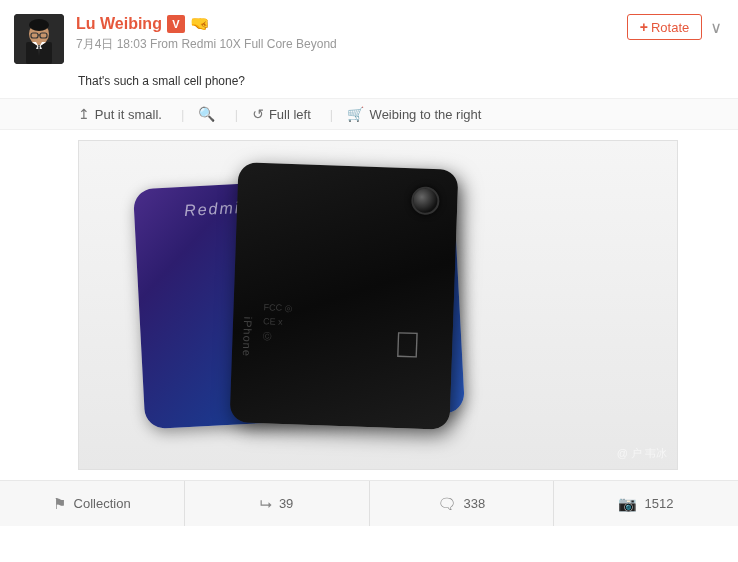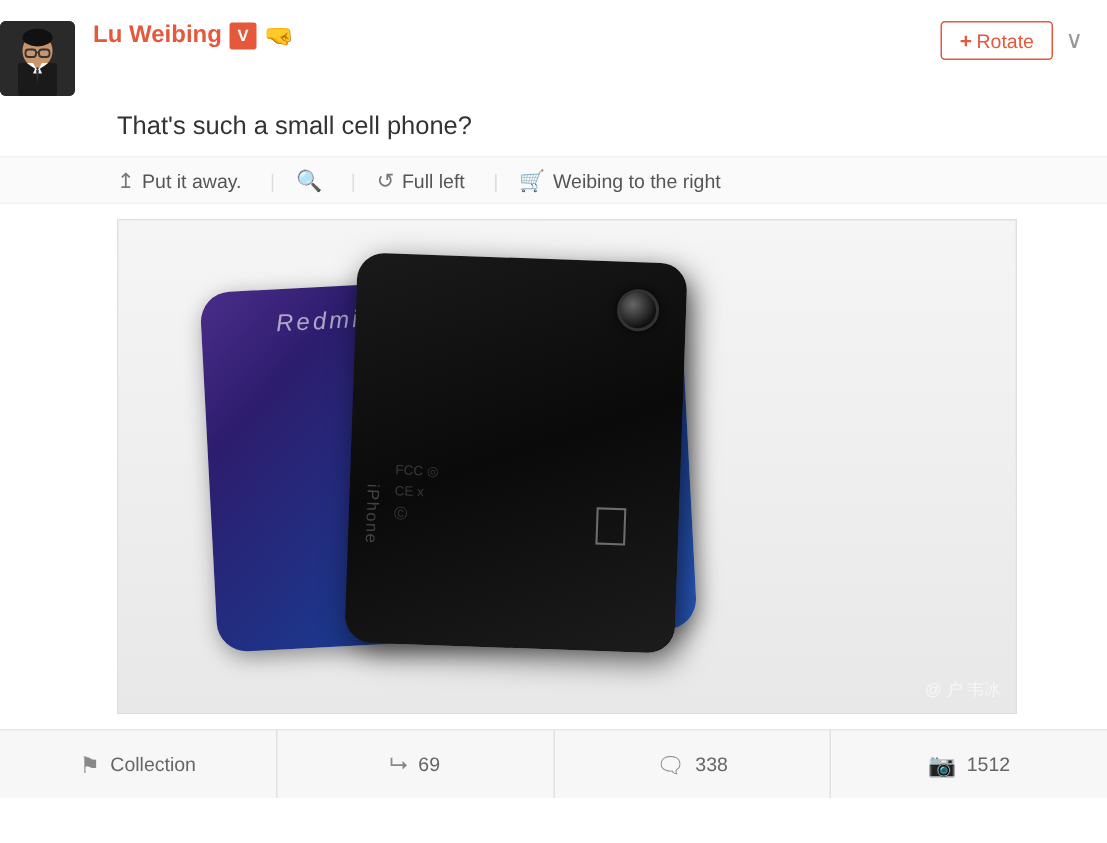--- a/index.html
+++ b/index.html
@@ -12,21 +12,21 @@
     }
     .card {
       background: #fff;
       width: 738px;
       min-height: 562px;
     }
     
     .post-header {
       display: flex;
       align-items: flex-start;
-      padding: 14px 16px 10px 0;
+      padding: 14px 16px 10px 14px;
       justify-content: space-between;
     }
     .post-header-left {
       display: flex;
       align-items: flex-start;
       gap: 12px;
     }
     .avatar {
       width: 50px;
       height: 50px;
@@ -66,21 +66,21 @@
       border-radius: 2px;
     }
     .badge-emoji {
       font-size: 16px;
     }
     .post-meta {
       font-size: 12px;
       color: #999;
     }
     .post-text {
-      font-size: 17px;
+      font-size: 12px;
       color: #333;
       padding: 0 16px 0 78px;
       margin-bottom: 10px;
     }
     .header-right {
       display: flex;
       align-items: center;
       gap: 8px;
     }
     .concern-btn {
@@ -319,37 +319,38 @@
           <polygon points="18,28 25,33 22,28" fill="#fff"></polygon>
           <polygon points="32,28 25,33 28,28" fill="#fff"></polygon>
         </svg>
       </div>
       <div class="user-info">
         <div class="username-row">
           <span class="username">Lu Weibing</span>
           <span class="badge-v">V</span>
           <span class="badge-emoji">🤜</span>
         </div>
+        <div class="post-meta">7月4日 18:03 From Redmi 10X Full Core Beyond</div>
       </div>
     </div>
     <div class="header-right">
       <button class="concern-btn">
         <span class="plus">+</span>
         <span>Rotate</span>
       </button>
       <span class="chevron-down">∨</span>
     </div>
   </div>
 
   <div class="post-text">That's such a small cell phone?</div>
 
   <div class="image-toolbar">
     <div class="toolbar-item">
       <span class="toolbar-icon">↥</span>
-      <span>Put it away.</span>
+      <span>Put it small.</span>
     </div>
     <div class="toolbar-item">
       <span class="toolbar-icon">🔍</span>
     </div>
     <div class="toolbar-item">
       <span class="toolbar-icon">↺</span>
       <span>Full left</span>
     </div>
     <div class="toolbar-item">
       <span class="toolbar-icon">🛒</span>
@@ -387,21 +388,21 @@
     </div>
   </div>
 
   <div class="post-footer">
     <div class="footer-item">
       <span class="footer-icon">⚑</span>
       <span>Collection</span>
     </div>
     <div class="footer-item">
       <span class="footer-icon">⮡</span>
-      <span>69</span>
+      <span>39</span>
     </div>
     <div class="footer-item">
       <span class="footer-icon">🗨</span>
       <span>338</span>
     </div>
     <div class="footer-item">
       <span class="footer-icon">📷</span>
       <span>1512</span>
     </div>
   </div>

